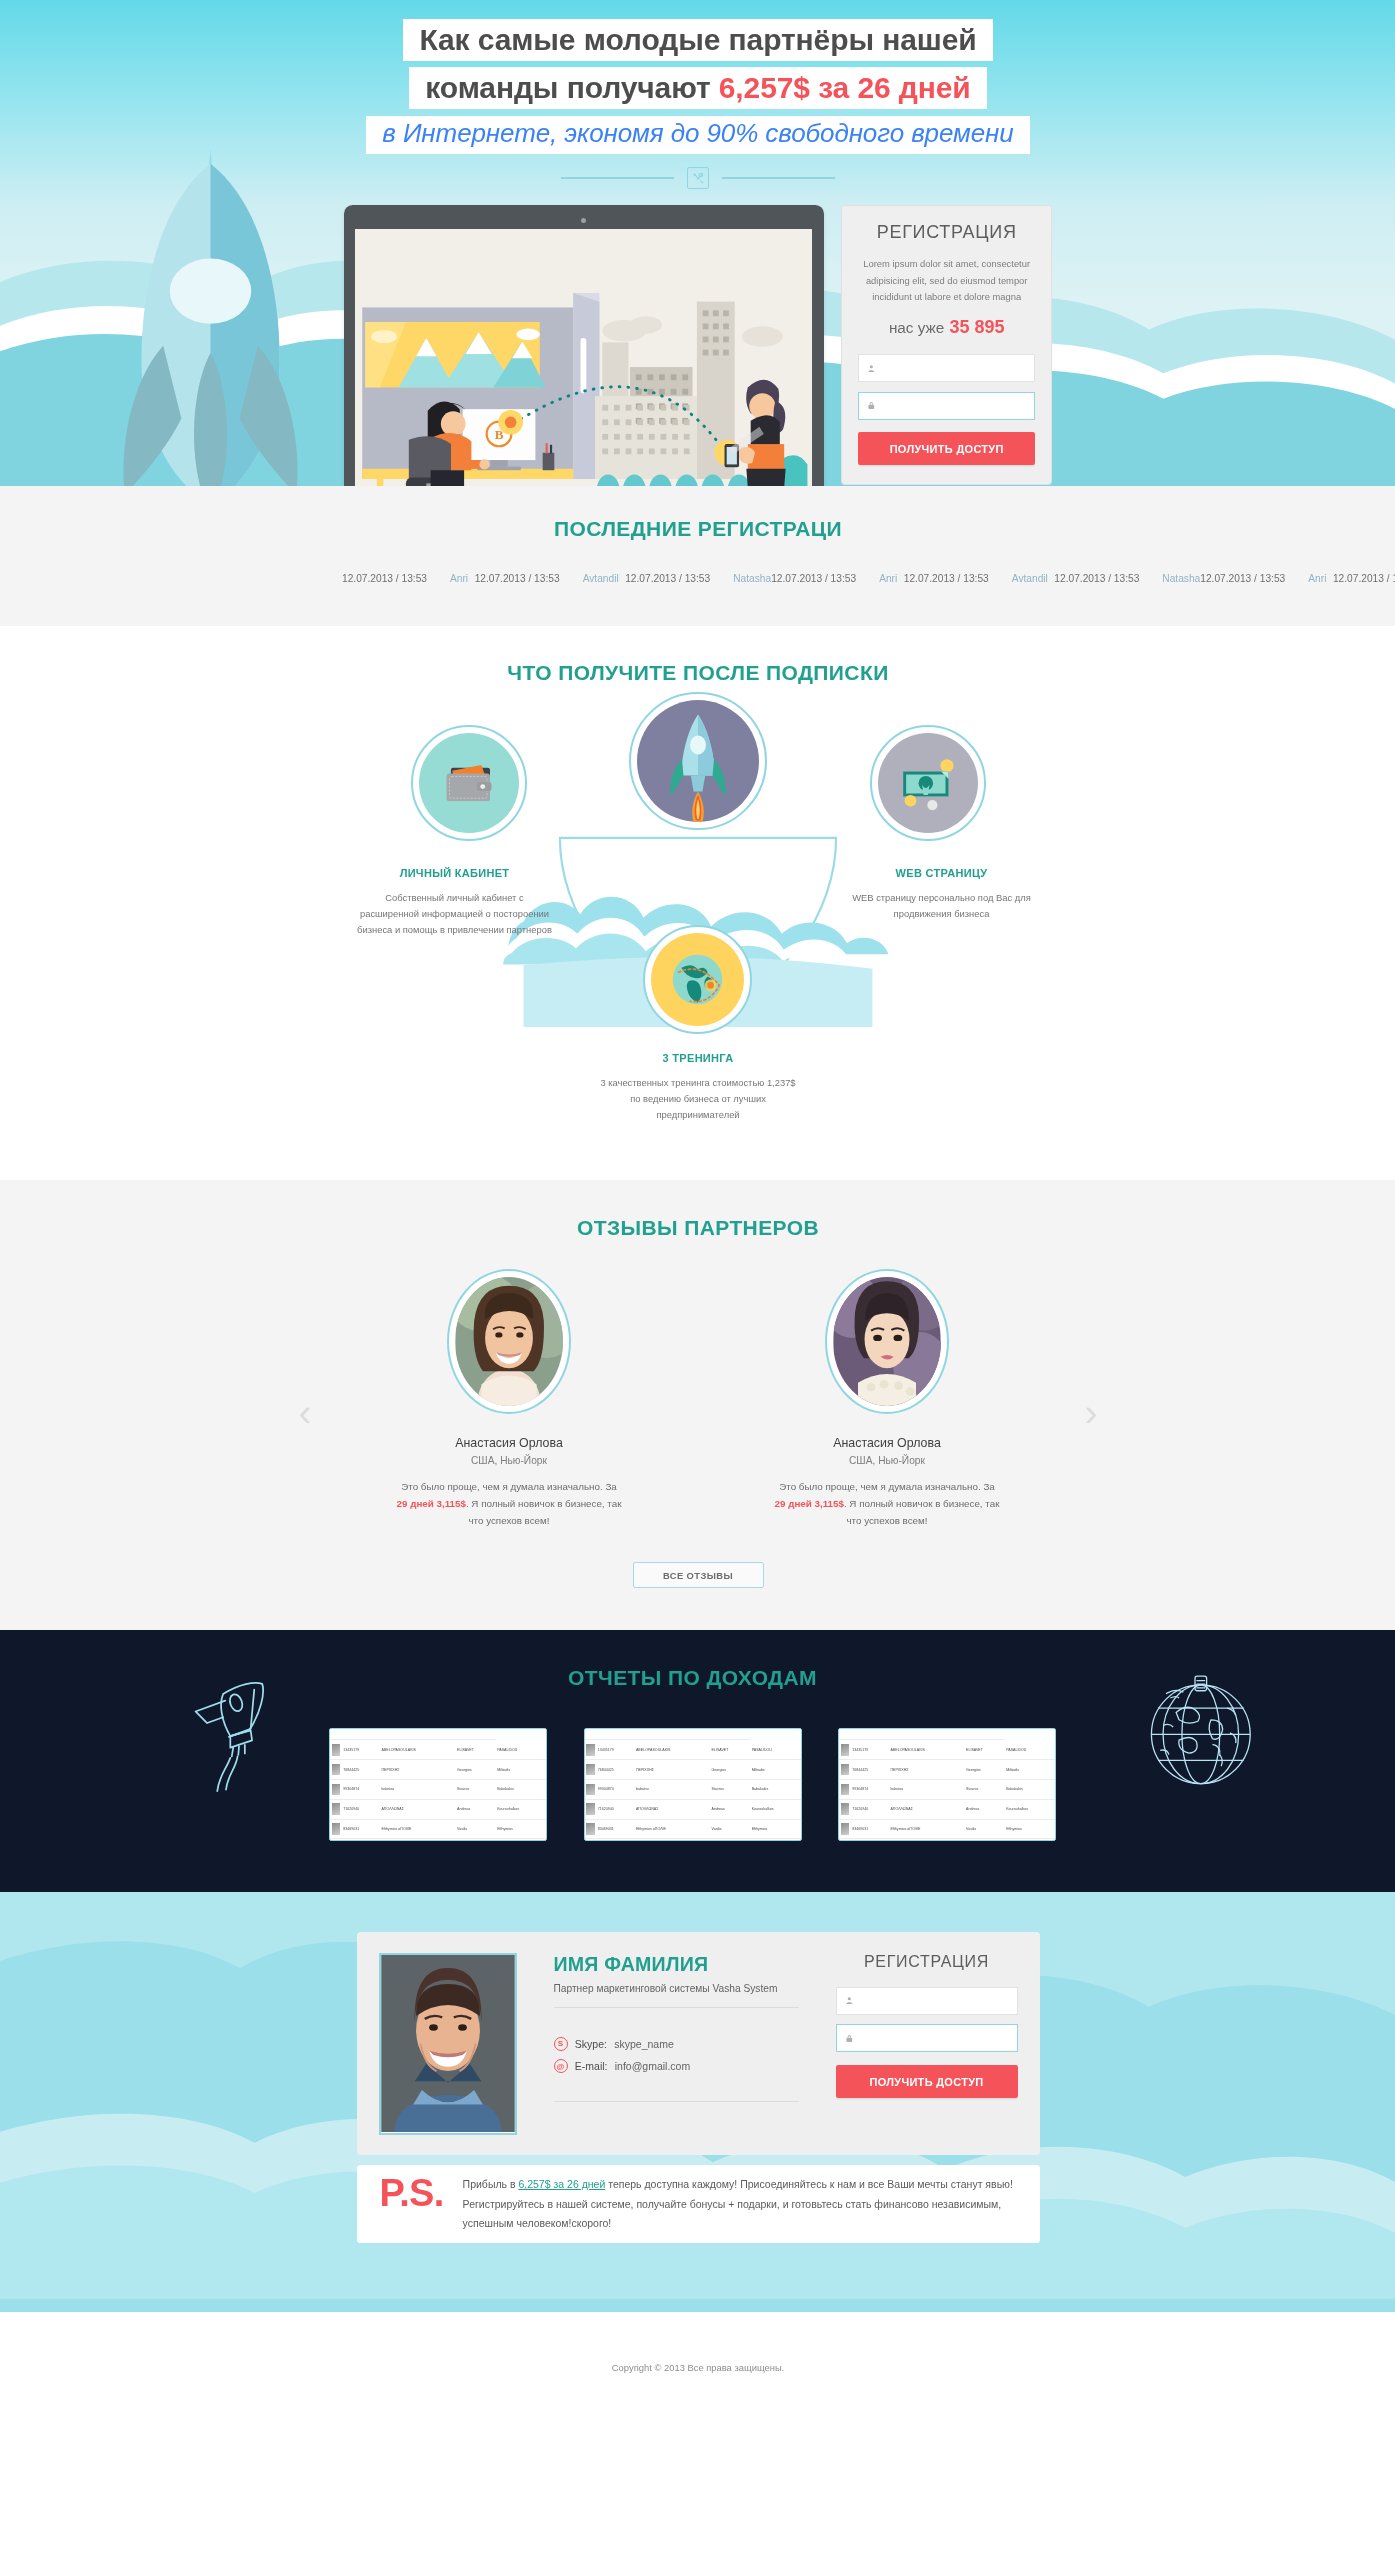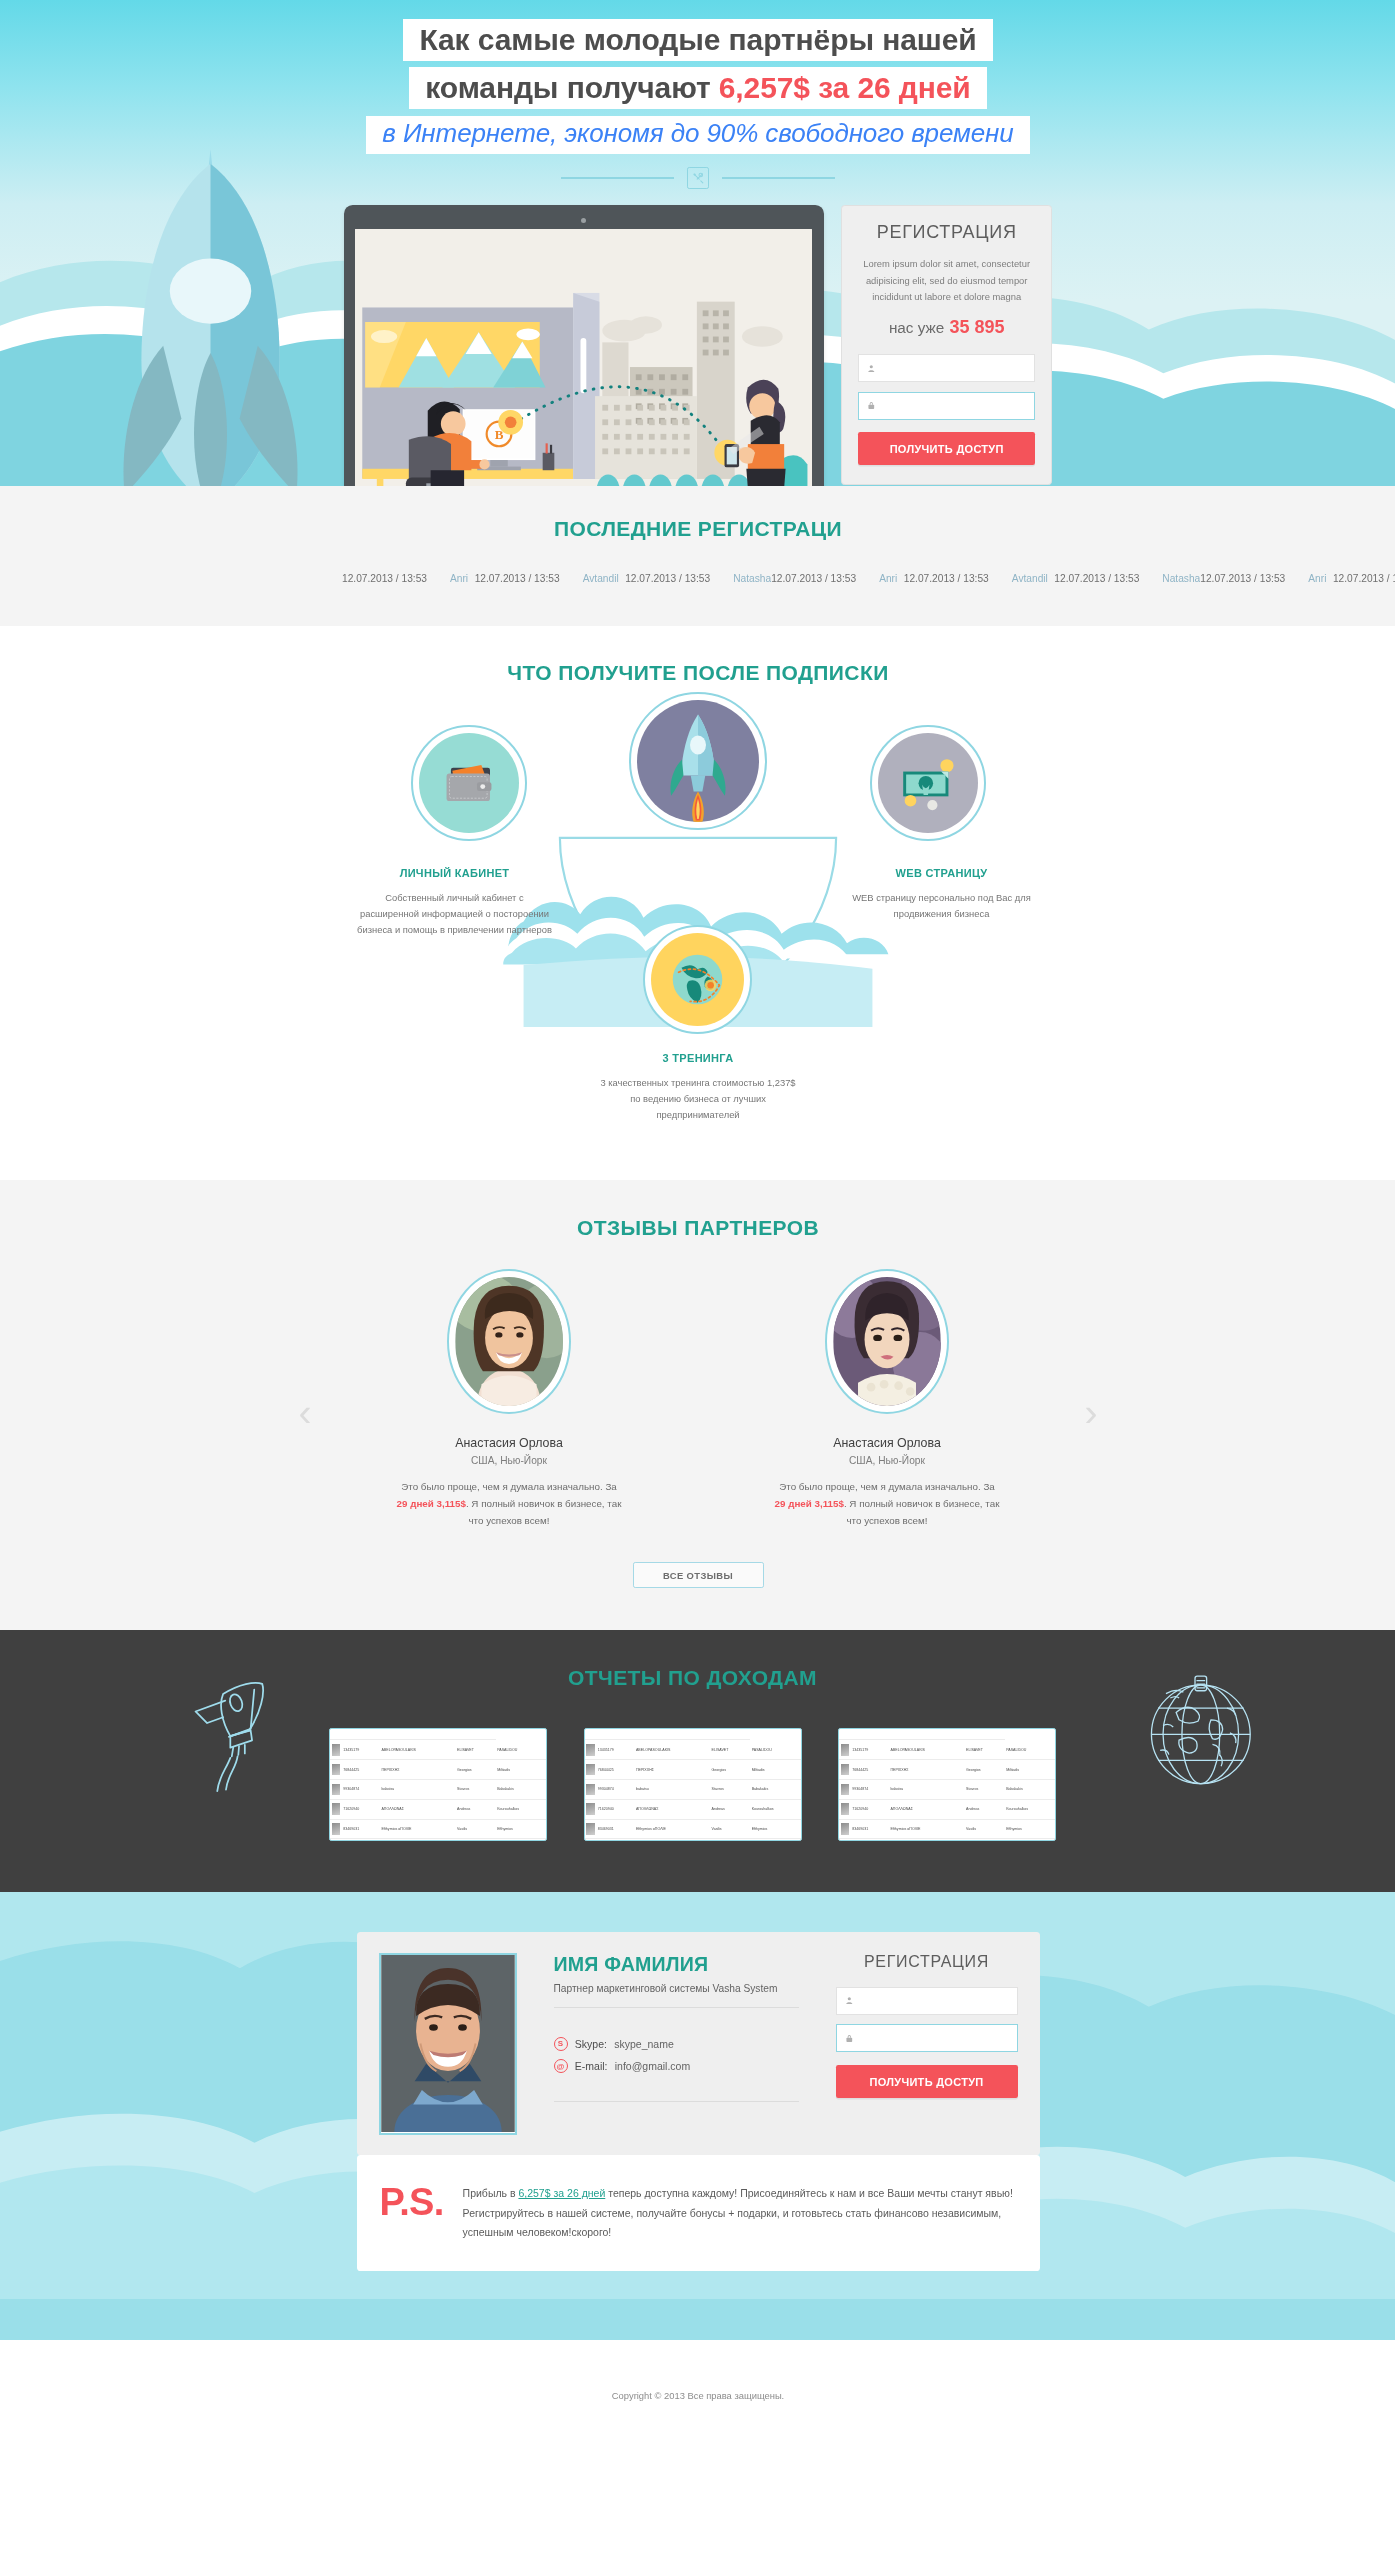--- a/index.html
+++ b/index.html
@@ -139,21 +139,21 @@
   .arrow.left { left: -14.5px; }
   .arrow.right { right: -14.5px; }
   .btn-outline {
     display: block; margin: 33px auto 0 auto; width: 131px; height: 26px;
     background: #fafafa; border: 1.5px solid #a5d9e6; border-radius: 2.2px;
     color: #6d6d6d; font-size: 9.4px; font-weight: bold; letter-spacing: 0.4px;
     cursor: pointer; font-family: inherit;
   }
 
   
-  .sec-reports { background: #404040; padding: 36px 11px 51px 0; position: relative; overflow: hidden; }
+  .sec-reports { background: #0f172a; padding: 36px 11px 51px 0; position: relative; overflow: hidden; }
   .rep-wrap { width: 727px; margin: 38px auto 0 auto; display: flex; justify-content: space-between; }
   .rep-card {
     width: 218px; height: 113px; border: 1.5px solid #8fd6e2; background: #fff;
     border-radius: 2.2px; overflow: hidden; padding: 2.9px 0 0 0;
   }
   .rep-tbl { width: 100%; border-collapse: collapse; }
   .rep-tbl td {
     font-size: 3.6px; color: #4a4a4a; padding: 3.6px 1.5px; border-bottom: 0.7px solid #ececec;
     white-space: nowrap; font-family: "Liberation Sans", sans-serif;
   }
@@ -176,21 +176,21 @@
   .cta-hr.b { margin: 28px 0 0 0; }
   .cta-contact { display: flex; align-items: center; gap: 7.3px; font-size: 10.5px; color: #636363; margin-bottom: 8.7px; }
   .cta-contact .lbl { color: #4d4d4d; }
   .ico-round {
     width: 14px; height: 14px; border-radius: 50%; border: 1.1px solid #f4535a; color: #f4535a;
     font-size: 8px; display: flex; align-items: center; justify-content: center; font-weight: bold; flex: none;
   }
   .cta-right { width: 182px; flex: none; text-align: center; }
   .cta-right .reg-title { font-size: 16px; margin-bottom: 16px; }
 
-  .ps-card { background: #fff; border-radius: 3.6px; margin-top: 0; padding: 29px 23px; display: flex; gap: 19px; align-items: flex-start; }
+  .ps-card { background: #fff; border-radius: 3.6px; margin-top: 10px; padding: 10px 23px; display: flex; gap: 19px; align-items: flex-start; }
   .ps-mark { color: #f4535a; font-size: 38px; font-weight: bold; line-height: .95; letter-spacing: -0.7px; flex: none; }
   .ps-text { font-size: 10.5px; color: #5b5b5b; line-height: 1.85; }
   .ps-text a { color: #21a08f; text-decoration: underline; }
 
   
   .footer { background: #fff; padding: 32px 0 25px 0; text-align: center; }
   .logo { font-size: 31px; color: #b3e4ef; letter-spacing: 2.2px; font-weight: normal; font-family: "Liberation Sans", sans-serif; }
   .copyright { margin-top: 17.4px; font-size: 9.4px; color: #8d8d8d; }
 </style>
 </head>

